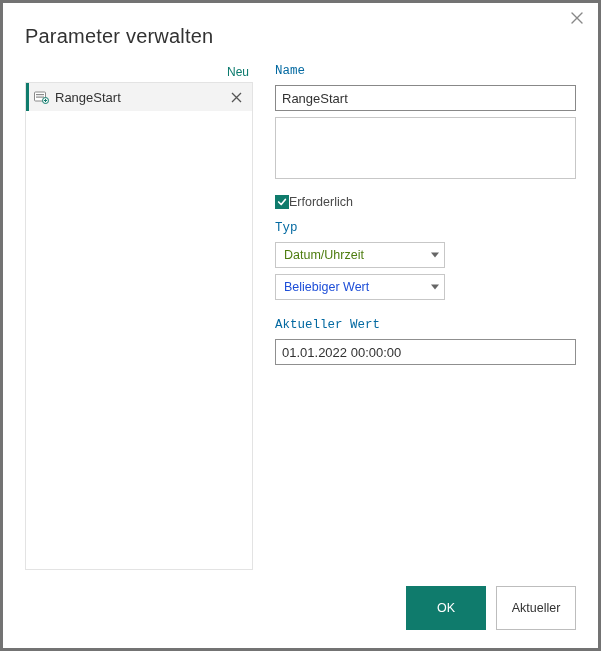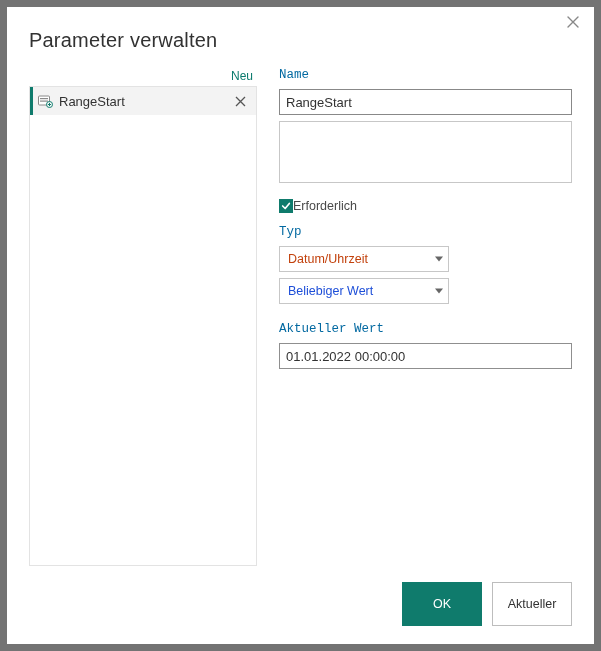--- a/index.html
+++ b/index.html
@@ -7,21 +7,21 @@
   body {
     width:601px; height:651px;
     font-family: "Segoe UI", Arial, sans-serif;
     font-size:13px;
     color:#323232;
     background:#fff;
     position:relative;
   }
   .dialog {
     position:absolute; inset:0;
-    border:7px solid #737373;
+    border:3px solid #737373;
     padding:18px 22px 18px 22px;
     display:flex; flex-direction:column;
   }
   .close-x {
     position:absolute; top:8px; right:14px;
     font-size:16px; color:#8a8a8a; cursor:pointer;
     line-height:1;
   }
   h1.title {
     margin:4px 0 16px 0;
@@ -91,21 +91,21 @@
     background:#0f7b6c; display:inline-flex; align-items:center; justify-content:center;
   }
   .chk svg { width:10px; height:10px; }
   .check-label { font-size:12.5px; color:#4a4a4a; }
   .select-wrap {
     position:relative; width:170px;
   }
   .select {
     width:100%; height:26px; border:1px solid #c7c7c7; background:#fff;
     display:flex; align-items:center; padding:0 24px 0 8px;
-    font-size:12.5px; color:#c2410c;
+    font-size:12.5px; color:#4d7c0f;
   }
   .select .caret {
     position:absolute; right:6px; top:50%; transform:translateY(-50%);
     width:0;height:0;border-left:4px solid transparent;border-right:4px solid transparent;border-top:5px solid #666;
   }
   .select.ghost { color:#1d4ed8; }
   .footer {
     display:flex; justify-content:flex-end; gap:10px;
     padding-top:16px;
   }

